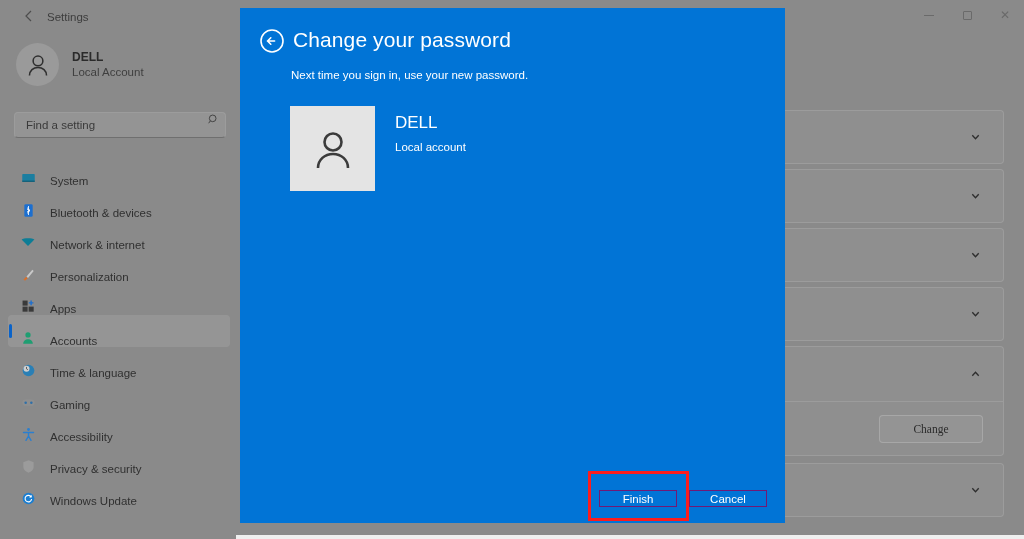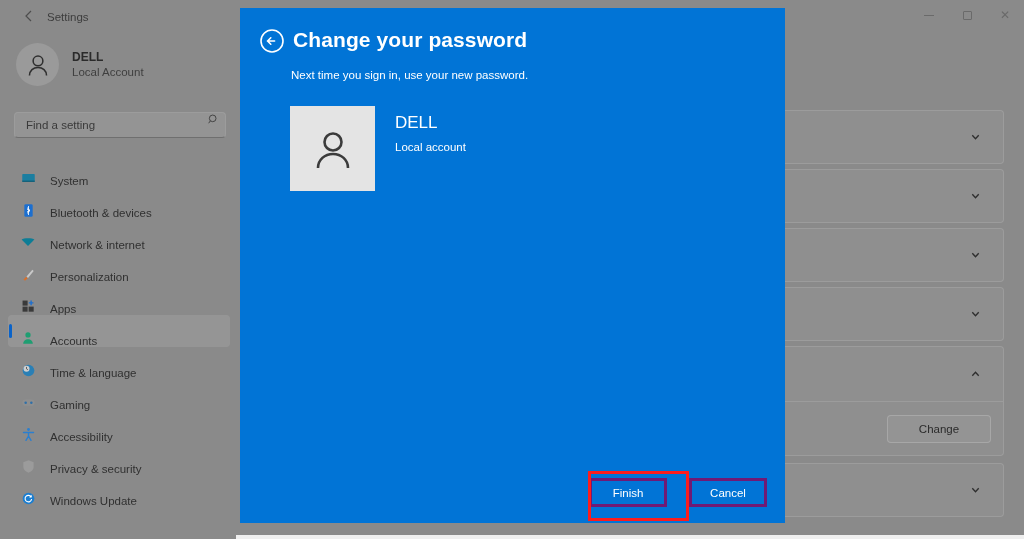--- a/index.html
+++ b/index.html
@@ -137,21 +137,21 @@
     left: 240px; top: 8px; width: 545px; height: 515px;
     background: #0174d6;
   }
   .dlg-header { position: absolute; left: 0; top: 0; right: 0; }
   .dlg-back {
     position: absolute; left: 19px; top: 20px;
     width: 26px; height: 26px;
   }
   .dlg-title {
     position: absolute; left: 53px; top: 20px;
-    font-size: 21px; color: #ffffff; font-weight: bold;
+    font-size: 21px; color: #ffffff; font-weight: normal;
     letter-spacing: 0.1px;
   }
   .dlg-sub {
     position: absolute; left: 51px; top: 61px;
     font-size: 11.5px; color: #ffffff;
   }
   .dlg-user {
     position: absolute; left: 50px; top: 98px;
     display: flex; align-items: flex-start; gap: 20px;
   }
@@ -162,29 +162,28 @@
   }
   .dlg-avatar svg { width: 44px; height: 44px; }
   .dlg-user-name { font-size: 17px; color: #ffffff; line-height: 22px; margin-top: 6px; }
   .dlg-user-type { font-size: 11.5px; color: #ffffff; line-height: 20px; margin-top: 3px; }
 
   .dlg-actions {
     position: absolute; right: 18px; bottom: 16px;
     display: flex; gap: 12px; align-items: center;
   }
   .dlg-btn {
-    width: 78px; height: 29px;
+    width: 78px; height: 17px;
     background: #0174d6;
-    border: 3px solid #701a75;
+    border: 1px solid #701a75;
     color: #ffffff;
     font-family: "Liberation Sans", sans-serif;
     font-size: 11.5px;
     display: flex; align-items: center; justify-content: center;
     cursor: pointer;
-    margin-left: 10px;
   }
 
   
   .highlight-box {
     position: absolute;
     left: 588px; top: 471px; width: 101px; height: 50px;
     border: 3px solid #fc1d1d;
     pointer-events: none;
   }
 </style>
@@ -391,21 +390,21 @@
         </span>
       </div>
 
       <div class="card" style="top:316px; height:110px; width:750px;">
         <span class="chev" style="top:27px;">
           <svg viewBox="0 0 12 12" width="11" height="11" fill="none" stroke="#2e2e2e" stroke-width="1.5">
               <path d="M2.5 7.8 L6 4.2 L9.5 7.8"></path>
             </svg>
         </span>
         <span class="card-divider" style="top:54px;"></span>
-        <div class="change-btn" style="right:12px; top:68px;">Change</div>
+        <div class="change-btn" style="right:20px; top:68px;font-family:Liberation Serif, serif;">Change</div>
       </div>
 
       <div class="card" style="top:433px; height:54px; width:750px;">
         <span class="chev">
           <svg viewBox="0 0 12 12" width="11" height="11" fill="none" stroke="#2e2e2e" stroke-width="1.5">
               <path d="M2.5 4.2 L6 7.8 L9.5 4.2"></path>
             </svg>
         </span>
       </div>
 

